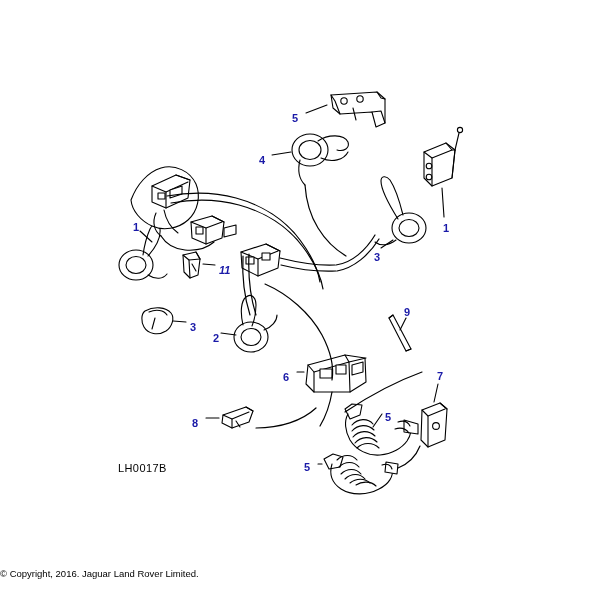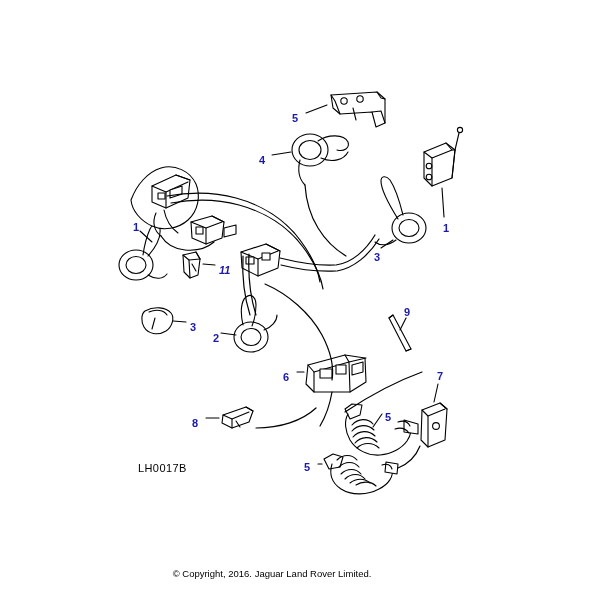--- a/index.html
+++ b/index.html
@@ -37,28 +37,26 @@
     white-space: nowrap;
   }
   .partcode {
     position: absolute;
     left: 118px;
     top: 462px;
     font-family: "Liberation Sans", sans-serif;
     font-size: 11px;
     color: #000000;
     letter-spacing: 0.4px;
-    margin-left: 20px;
   }
   .copyright {
     position: absolute;
     left: 0;
     top: 568px;
     width: 544px;
-    text-align: center;
     font-family: "Liberation Sans", sans-serif;
     font-size: 9.5px;
     color: #000000;
   }
 </style>
 </head>
 <body>
 
 <div id="stage">
 

